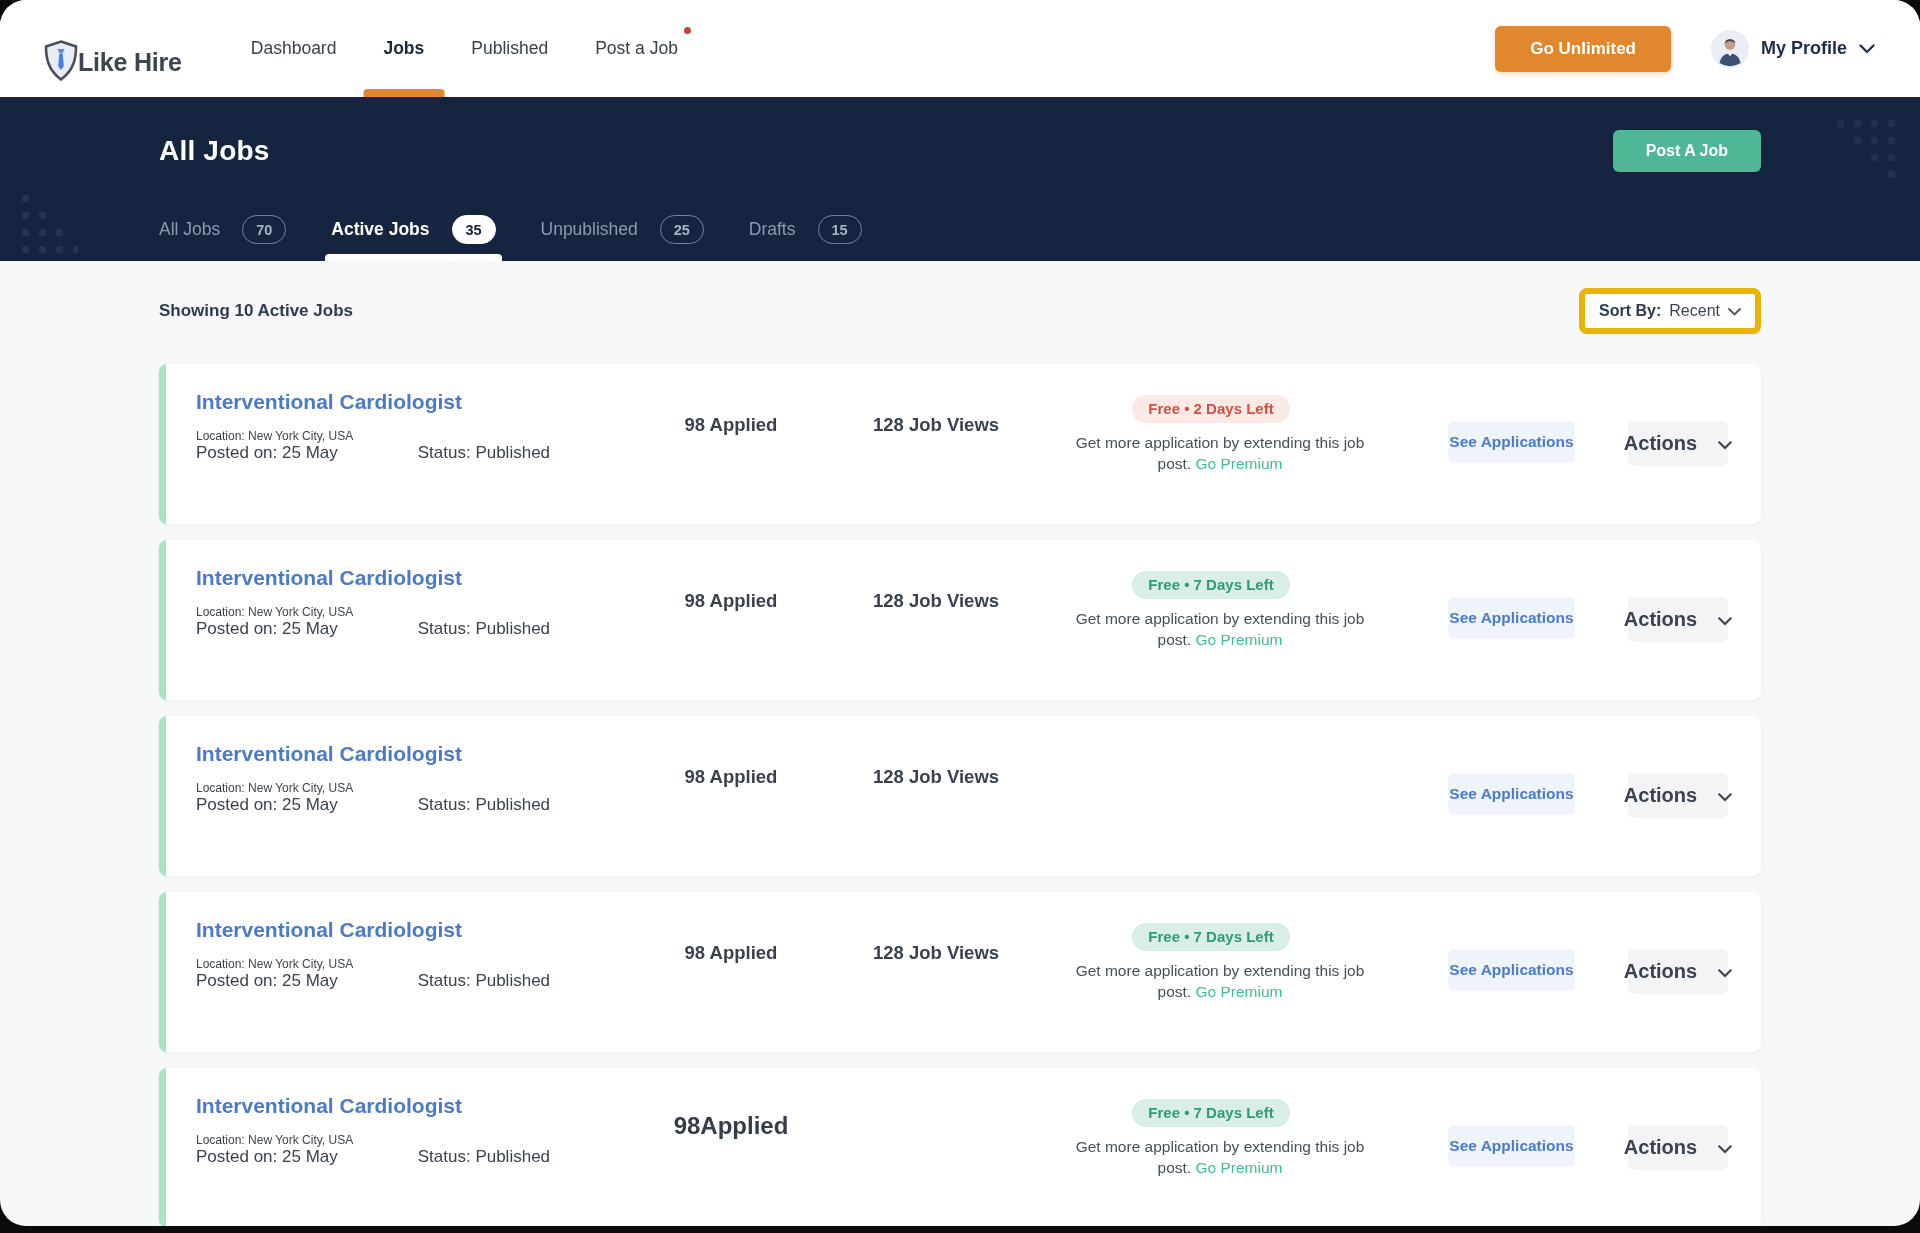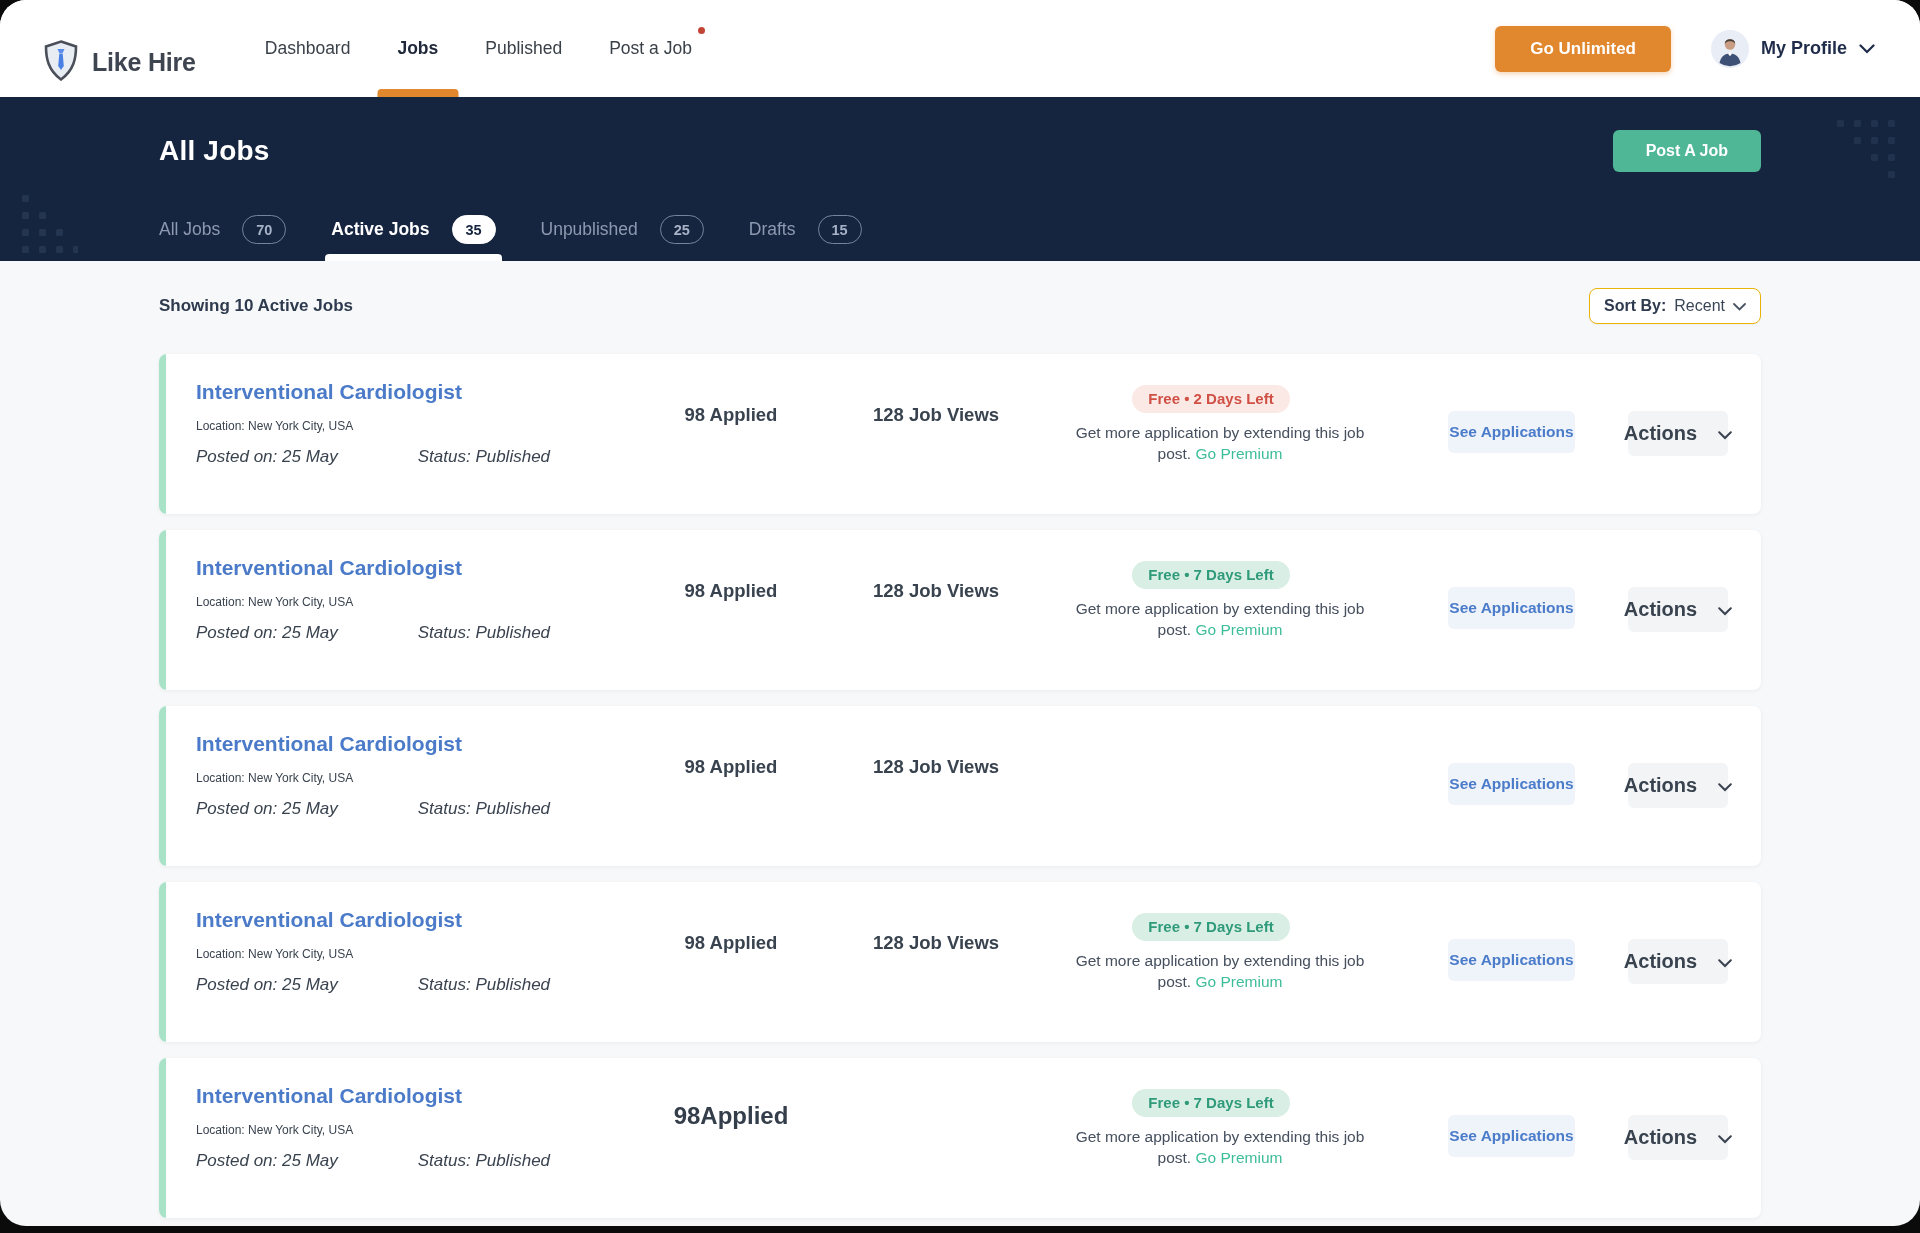--- a/index.html
+++ b/index.html
@@ -5,21 +5,21 @@
   * { margin:0; padding:0; box-sizing:border-box; }
   html,body { width:1920px; height:1233px; background:#0b0b0b; font-family:"Liberation Sans", sans-serif; }
 
   .window {
     position:relative; width:1920px; height:1226px;
     border-radius:26px; overflow:hidden; background:#F7F8F9;
   }
 
   
   .navbar { height:97px; background:#fff; display:flex; align-items:center; padding:0 45px 0 44px; position:relative; }
-  .brand { display:flex; align-items:center; gap:14px; cursor:pointer;margin-top:28px; }
+  .brand { display:flex; align-items:center; cursor:pointer;margin-top:28px; }
   .brand-name { font-size:25px; font-weight:800; color:#3E4450; letter-spacing:-0.2px; }
   .nav { display:flex; gap:47px; margin-left:69px; align-items:stretch; height:100%; }
   .nav-item { position:relative; display:flex; align-items:center; font-size:17.5px; color:#3A4149; cursor:pointer; }
   .nav-item.active { font-weight:700; color:#1E2838; }
   .nav-item.active .nav-underline {
     position:absolute; bottom:0; left:50%; transform:translateX(-50%);
     width:81px; height:8px; background:var(--accent-orange,#E1872E); border-radius:4px 4px 0 0;
   }
   .nav-dot { position:absolute; top:27px; right:-13px; width:7px; height:7px; border-radius:50%; background:#C14437; }
   .nav-right { margin-left:auto; display:flex; align-items:center; gap:40px; }
@@ -51,39 +51,39 @@
   .tab.active::after { content:""; position:absolute; left:-6px; right:-6px; bottom:0; height:7px; background:#fff; border-radius:4px 4px 0 0; }
   .deco-dots { position:absolute; opacity:.9; }
   .deco-dots.left { left:22px; top:98px; }
   .deco-dots.right { right:25px; top:23px; }
 
   
   .main { padding:27px 159px 0; }
   .toolbar { display:flex; justify-content:space-between; align-items:center; margin-bottom:30px; }
   .showing { font-size:17px; font-weight:700; color:#2E3A4E; }
   .sort-box {
-    background:#fff; border:1px solid #eab308; border-radius:8px; padding:8px 14px;
+    background:#fff; border:6px solid #eab308; border-radius:8px; padding:8px 14px;
     display:flex; align-items:center; gap:8px; font-size:16px; color:#2E3A4E; cursor:pointer;
     box-shadow:0 1px 2px rgba(0,0,0,.04);
   }
   .sort-label { font-weight:700; }
   .sort-value { color:#3A4657; }
 
   
   .card {
     position:relative; height:160px; background:#fff; border-radius:8px; margin-bottom:16px;
     box-shadow:0 1px 4px rgba(18,28,55,.06); overflow:hidden;
     display:grid; grid-template-columns:37px 460px 150px 260px 290px 1fr 127px 53px 100px;
     padding-right:33px; align-items:start;
   }
   .stripe { position:absolute; left:0; top:0; bottom:0; width:7px; background:var(--stripe-green,#A8E2C7); }
   .c-info { grid-column:2; padding-top:26px; }
   .job-title { font-size:21px; font-weight:700; color:var(--title-blue,#4A7AC8); cursor:pointer; }
   .job-location { margin-top:15px; font-size:12px; color:#39434F; }
-  .job-meta { margin-top:14px; font-size:17px; color:#39434F;font-style:italic; }
+  .job-meta { margin-top:0; font-size:17px; color:#39434F; }
   .job-posted { display:inline-block; width:217px; }
   .c-applied { grid-column:3; padding-top:50px; text-align:center; font-size:18.5px; font-weight:600; color:#39434F; }
   .c-views   { grid-column:4; padding-top:50px; text-align:center; font-size:18.5px; font-weight:600; color:#39434F; }
   .card--large .c-applied, .card--large .c-views { padding-top:44px; font-size:24px; font-weight:700; color:#343E4B; }
   .c-badge { grid-column:5; padding-top:31px; text-align:center; }
   .badge { display:inline-block; padding:5px 16px 6px; border-radius:15px; font-size:15px; font-weight:600; }
   .badge--danger  { background:var(--badge-danger-bg,#FBE9E6);  color:var(--badge-danger-text,#D05045); }
   .badge--success { background:var(--badge-success-bg,#D9EEE4); color:var(--badge-success-text,#2F9B7A); }
   .badge--premium { background:var(--badge-premium-bg,#FBF3D6); color:var(--badge-premium-text,#BFA12D); }
   .note { margin:9px auto 0; width:308px; font-size:15.5px; line-height:1.38; color:#454F5D; }

